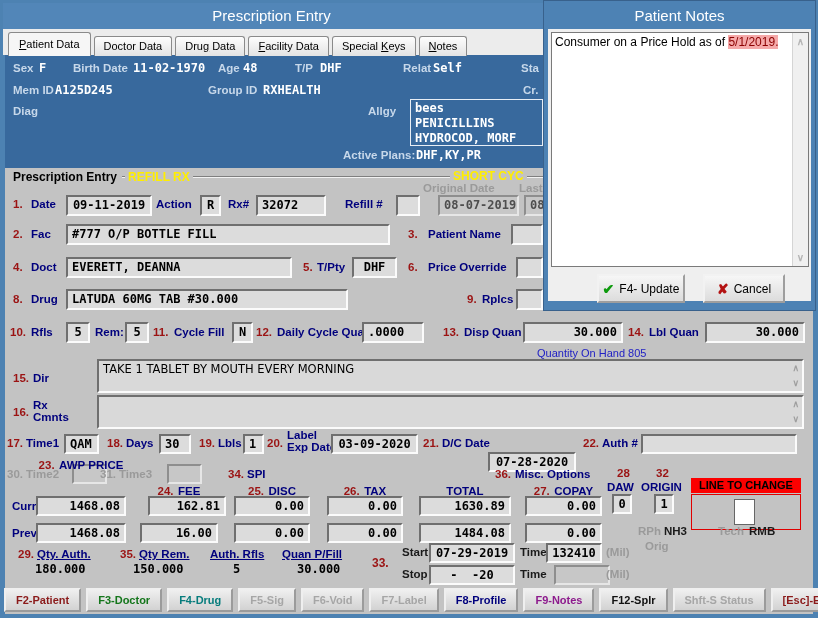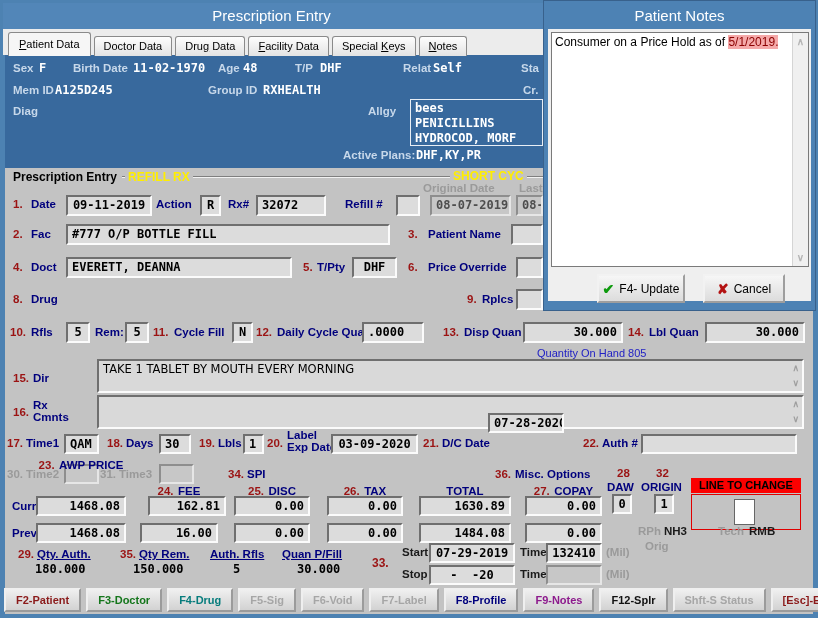--- a/index.html
+++ b/index.html
@@ -31,21 +31,21 @@
   .yellow{color:#ffee00;font-weight:bold;font-size:12px;background:#c3c3c3;padding:0 3px;z-index:2;white-space:pre;}
   .sect{color:#000;font-weight:bold;font-size:12px;background:#c3c3c3;padding-right:5px;z-index:2;white-space:pre;}
   .groove{height:2px;border-top:1px solid #7f7f7f;border-bottom:1px solid #f2f2f2;}
   
   .fld{background:#dcdcdc;border-top:2px solid #6f6f6f;border-left:2px solid #6f6f6f;
        border-bottom:2px solid #fbfbfb;border-right:2px solid #fbfbfb;
        font-family:"DejaVu Sans Mono",monospace;font-weight:bold;font-size:12px;color:#000;
        padding:1px 4px;height:21px;white-space:pre;overflow:hidden;}
   .fld.r{text-align:right;} .fld.c{text-align:center;}
   .fld.dis{background:#c7c7c7;color:#4e4e4e;border-top-color:#8e8e8e;border-left-color:#8e8e8e;
-       border-bottom-color:#e6e6e6;border-right-color:#e6e6e6;}
+       border-bottom-color:#e6e6e6;border-right-color:#e6e6e6;margin-left:8px;}
   .ta{background:#d9d9d9;border-top:2px solid #6f6f6f;border-left:2px solid #6f6f6f;
       border-bottom:2px solid #fbfbfb;border-right:2px solid #fbfbfb;overflow:hidden;}
   .ta .txt{position:absolute;left:4px;top:1px;font-family:"DejaVu Sans",sans-serif;
       font-size:11.5px;color:#000;white-space:pre;}
   .chev{position:absolute;right:3px;color:#9f9f9f;font-size:9px;font-weight:bold;line-height:9px;}
   
   .dd{background:#fff;border-top:2px solid #6f6f6f;border-left:2px solid #6f6f6f;
       border-bottom:2px solid #fbfbfb;border-right:2px solid #fbfbfb;height:20px;
       font-size:11px;color:#000;padding:2px 20px 0 4px;white-space:nowrap;}
   .ddbtn{position:absolute;right:0;top:0;width:17px;height:16px;background:#d6d6d6;
@@ -156,20 +156,21 @@
   <div class="a fld" style="left:66px;top:257px;width:226px">EVERETT, DEANNA</div>
   <span class="a n" style="left:303px;top:261px">5.</span>
   <span class="a v" style="left:317px;top:261px">T/Pty</span>
   <div class="a fld c" style="left:352px;top:257px;width:45px">DHF</div>
   <span class="a n" style="left:408px;top:261px">6.</span>
   <span class="a v" style="left:428px;top:261px">Price Override</span>
   <div class="a fld" style="left:516px;top:257px;width:27px"></div>
 
   <span class="a n" style="left:13px;top:293px">8.</span>
   <span class="a v" style="left:31px;top:293px">Drug</span>
+  <div class="a fld" style="left:66px;top:289px;width:282px">LATUDA 60MG TAB #30.000</div>
   <span class="a n" style="left:467px;top:293px">9.</span>
   <span class="a v" style="left:482px;top:293px">Rplcs</span>
   <div class="a fld" style="left:516px;top:289px;width:27px"></div>
 
   <span class="a n" style="left:10px;top:326px">10.</span>
   <span class="a v" style="left:31px;top:326px">Rfls</span>
   <div class="a fld c" style="left:66px;top:322px;width:24px">5</div>
   <span class="a v" style="left:95px;top:326px">Rem:</span>
   <div class="a fld c" style="left:125px;top:322px;width:24px">5</div>
   <span class="a n" style="left:153px;top:326px">11.</span>
@@ -211,21 +212,21 @@
   <div class="a fld" style="left:159px;top:434px;width:32px;height:20px">30</div>
   <span class="a n" style="left:199px;top:437px">19.</span>
   <span class="a v" style="left:218px;top:437px">Lbls</span>
   <div class="a fld" style="left:243px;top:434px;width:21px;height:20px">1</div>
   <span class="a n" style="left:267px;top:437px">20.</span>
   <span class="a v" style="left:287px;top:429px">Label</span>
   <span class="a v" style="left:287px;top:441px">Exp Date</span>
   <div class="a fld c" style="left:331px;top:434px;width:87px;height:20px">03-09-2020</div>
   <span class="a n" style="left:423px;top:437px">21.</span>
   <span class="a v" style="left:442px;top:437px">D/C Date</span>
-  <div class="a fld c" style="left:488px;top:413px;width:76px;height:20px">07-28-2020</div>
+  <div class="a fld c" style="left:488px;top:452px;width:88px;height:20px">07-28-2020</div>
   <span class="a n" style="left:583px;top:437px">22.</span>
   <span class="a v" style="left:602px;top:437px">Auth #</span>
   <div class="a fld" style="left:641px;top:434px;width:156px;height:20px"></div>
 
   <span class="a g" style="left:7px;top:468px">30.</span>
   <span class="a g" style="left:26px;top:468px">Time2</span>
   <div class="a fld dis" style="left:64px;top:464px;width:35px;height:20px"></div>
   <span class="a g" style="left:100px;top:468px">31.</span>
   <span class="a g" style="left:119px;top:468px">Time3</span>
   <div class="a fld dis" style="left:159px;top:464px;width:35px;height:20px"></div>

